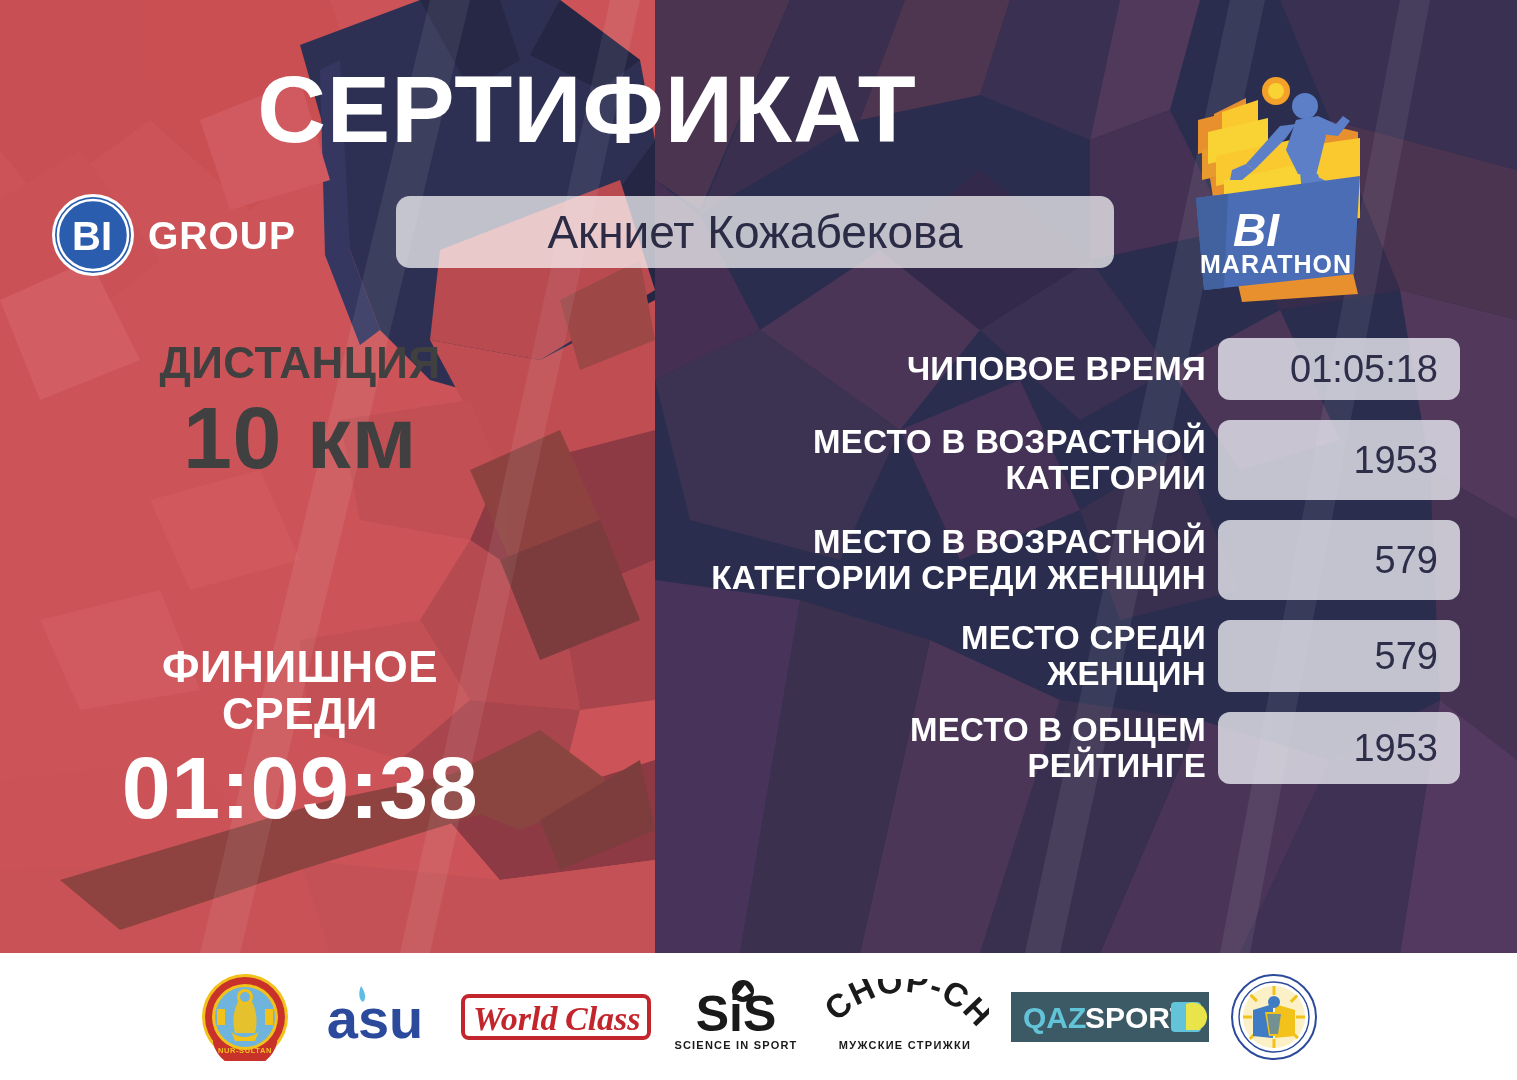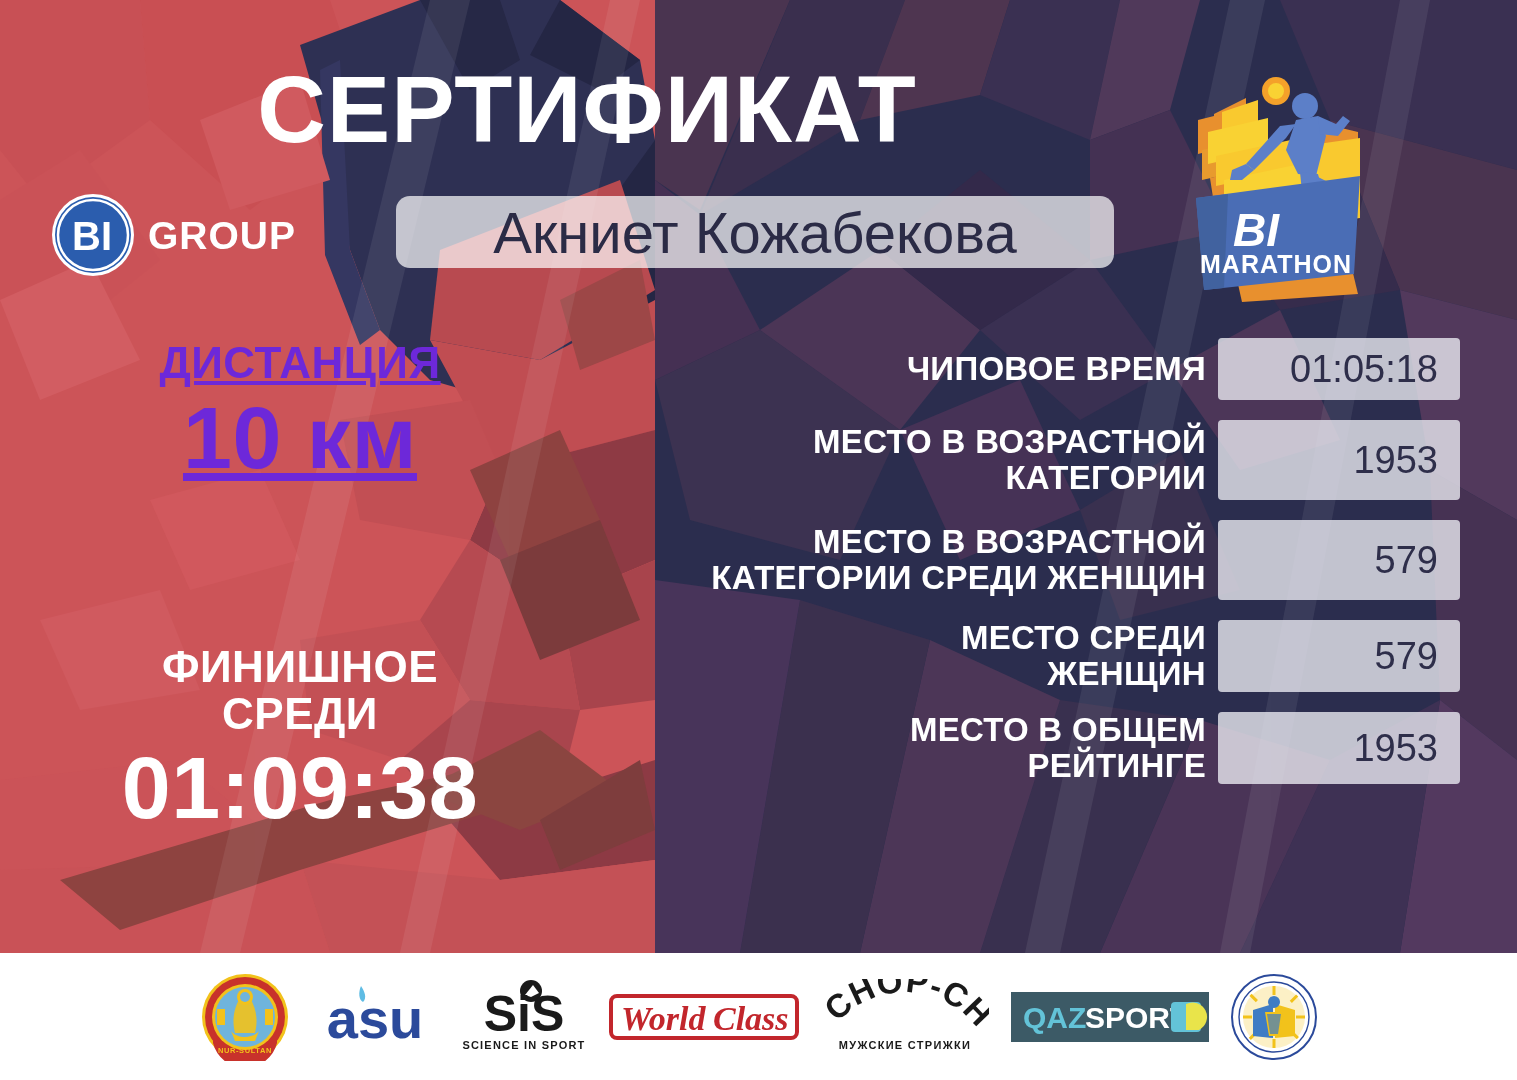--- a/index.html
+++ b/index.html
@@ -31,52 +31,52 @@
     color:#ffffff;font-size:95px;font-weight:bold;letter-spacing:1px;line-height:1;
     white-space:nowrap;
     padding-left:12px;
   }
   .name-bar{
     position:absolute;left:396px;top:196px;width:718px;height:72px;
     background:rgba(255,255,255,0.70);border-radius:14px;
     display:flex;align-items:center;justify-content:center;
   }
   .name-bar span{
-    color:#2b2b46;font-size:58px;font-weight:400;white-space:nowrap;
+    color:#2b2b46;font-size:46px;font-weight:400;white-space:nowrap;
   }
 
   
   .bigroup{position:absolute;left:50px;top:192px;display:flex;align-items:center;gap:12px;}
   .bigroup .word{color:#ffffff;font-size:39px;font-weight:bold;letter-spacing:1px;line-height:1;}
 
   
   .bimar{position:absolute;left:1168px;top:58px;width:230px;height:255px;}
 
   
-  .left-col{position:absolute;left:0px;top:340px;width:600px;text-align:center;color:#6d28d9;text-decoration:underline;}
+  .left-col{position:absolute;left:0px;top:340px;width:600px;text-align:center;color:#404040;}
   .lc-label{
     font-size:44px;font-weight:bold;line-height:1.06;letter-spacing:0.5px;
     white-space:pre-line;
   }
   .lc-value{font-size:88px;font-weight:bold;line-height:1.05;margin-top:5px;letter-spacing:0.5px;}
   .left-block-2{position:absolute;left:0px;top:644px;width:600px;text-align:center;color:#fff;}
 
   
   .right-col{
     position:absolute;left:520px;top:338px;width:940px;
     display:flex;flex-direction:column;gap:20px;
   }
   .stat-row{display:flex;align-items:center;justify-content:flex-end;gap:12px;}
   .stat-label{
     flex:1 1 auto;text-align:right;color:#ffffff;
     font-size:33px;font-weight:bold;line-height:1.08;letter-spacing:0.3px;
     white-space:pre-line;
   }
   .stat-badge{
-    flex:0 0 auto;width:242px;height:68px;border-radius:4px;
+    flex:0 0 auto;width:242px;height:68px;border-radius:12px;
     background:rgba(233,233,240,0.80);
     display:flex;align-items:center;justify-content:flex-end;
     box-sizing:border-box;padding-right:22px;
   }
   .stat-badge span{color:#2e2e4a;font-size:38px;font-weight:400;white-space:nowrap;}
   .stat-row.r0 .stat-badge{height:62px;}
   .stat-row.r1 .stat-badge,.stat-row.r2 .stat-badge{height:80px;}
   .stat-row.r3 .stat-badge,.stat-row.r4 .stat-badge{height:72px;}
 </style>
 </head>
@@ -299,33 +299,33 @@
     </div>
 
     <div class="sponsor">
       <svg width="128" height="70" viewBox="0 0 128 70">
         <path d="M50 4 C54 10 56 16 52 20 C48 18 47 11 50 4 Z" fill="#5FBCE4"></path>
         <text x="64" y="56" text-anchor="middle" font-family="'Liberation Sans',sans-serif" font-size="56" font-weight="bold" fill="#2B4A9B">asu</text>
       </svg>
     </div>
 
     <div class="sponsor">
+      <svg width="190" height="62" viewBox="0 0 190 62">
+        <rect x="2" y="10" width="186" height="42" rx="6" fill="#FFFFFF" stroke="#C2262C" stroke-width="4"></rect>
+        <text x="12" y="44" font-family="'Liberation Serif',serif" font-size="34" font-weight="bold" font-style="italic" fill="#C2262C">World</text>
+        <text x="104" y="44" font-family="'Liberation Serif',serif" font-size="34" font-weight="bold" font-style="italic" fill="#C2262C">Class</text>
+      </svg>
+    </div>
+
+    <div class="sponsor">
       <svg width="126" height="76" viewBox="0 0 126 76">
         <circle cx="70" cy="12" r="11" fill="#1A1A1A"></circle>
         <path d="M64 16 L72 6 L78 14 L70 18 Z" fill="#FFFFFF"></path>
         <text x="63" y="52" text-anchor="middle" font-family="'Liberation Sans',sans-serif" font-size="50" font-weight="bold" fill="#1A1A1A">SiS</text>
         <text x="63" y="70" text-anchor="middle" font-family="'Liberation Sans',sans-serif" font-size="11" font-weight="bold" fill="#1A1A1A" letter-spacing="1.2">SCIENCE IN SPORT</text>
-      </svg>
-    </div>
-
-    <div class="sponsor">
-      <svg width="190" height="62" viewBox="0 0 190 62">
-        <rect x="2" y="10" width="186" height="42" rx="6" fill="#FFFFFF" stroke="#C2262C" stroke-width="4"></rect>
-        <text x="12" y="44" font-family="'Liberation Serif',serif" font-size="34" font-weight="bold" font-style="italic" fill="#C2262C">World</text>
-        <text x="104" y="44" font-family="'Liberation Serif',serif" font-size="34" font-weight="bold" font-style="italic" fill="#C2262C">Class</text>
       </svg>
     </div>
 
     <div class="sponsor">
       <svg width="168" height="76" viewBox="0 0 168 76">
         <defs>
             <path id="arcCC" d="M10 52 A 90 90 0 0 1 158 52"></path>
           </defs>
         <text font-family="'Liberation Sans',sans-serif" font-size="33" font-weight="bold" fill="#1A1A1A" letter-spacing="1">
           <textPath href="#arcCC" startOffset="6%">CHOP-CHOP</textPath>

